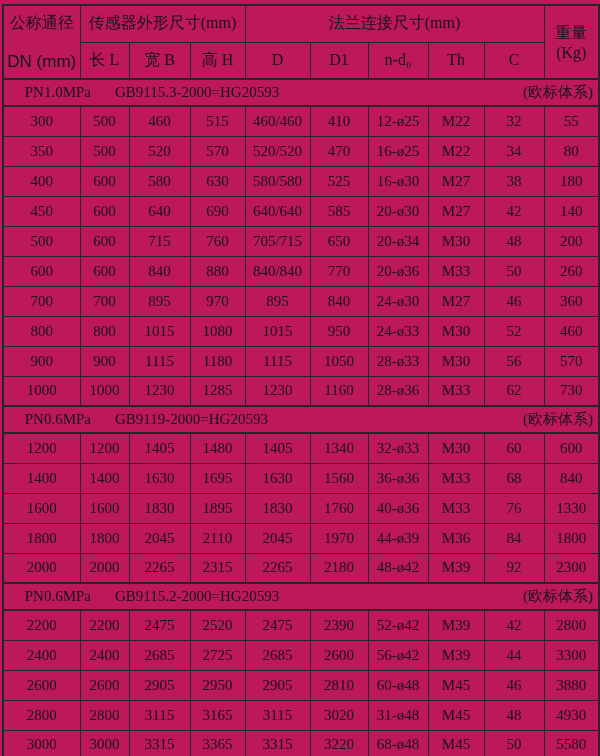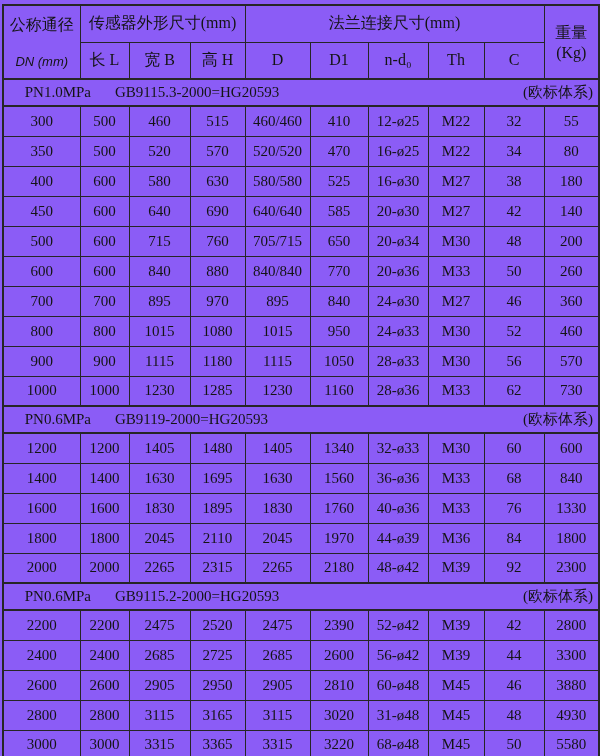--- a/index.html
+++ b/index.html
@@ -1,20 +1,20 @@
 <!DOCTYPE html>
 <html><head>
 <meta charset="utf-8">
 <style>
   html,body{margin:0;padding:0;background:#ffffff;}
   .canvas{
     box-sizing:border-box;
     width:600px;height:756px;
     padding:4px 2px 2px 2px;
-    background:#8b5cf6;
+    background:#be185d;
     font-family:"Liberation Serif","DejaVu Serif",serif;
     color:#141414;
   }
   table.spec{
     border-collapse:collapse;
     table-layout:fixed;
     width:596px;
     border:2px solid #262626;
   }
   th,td{
@@ -23,24 +23,23 @@
     vertical-align:middle;
     padding:0;
     font-weight:normal;
     overflow:hidden;
     white-space:nowrap;
   }
   thead th{font-size:16px;}
   tr.h1{height:37px;}
   tr.h2{height:37px;}
   .dn-sub, .wt-sub{
-    font-size:13px;
+    font-size:17px;
     font-family:"Liberation Sans","DejaVu Sans",sans-serif;
     margin-top:18px;
-    font-style:italic;
   }
   tr.section-row{height:27px;}
   tr.section-row td{
     border-top:2px solid #262626;
     border-bottom:2px solid #262626;
     font-size:15px;
   }
   tr.section-row .sec-wrap{
     display:flex;
     align-items:center;

